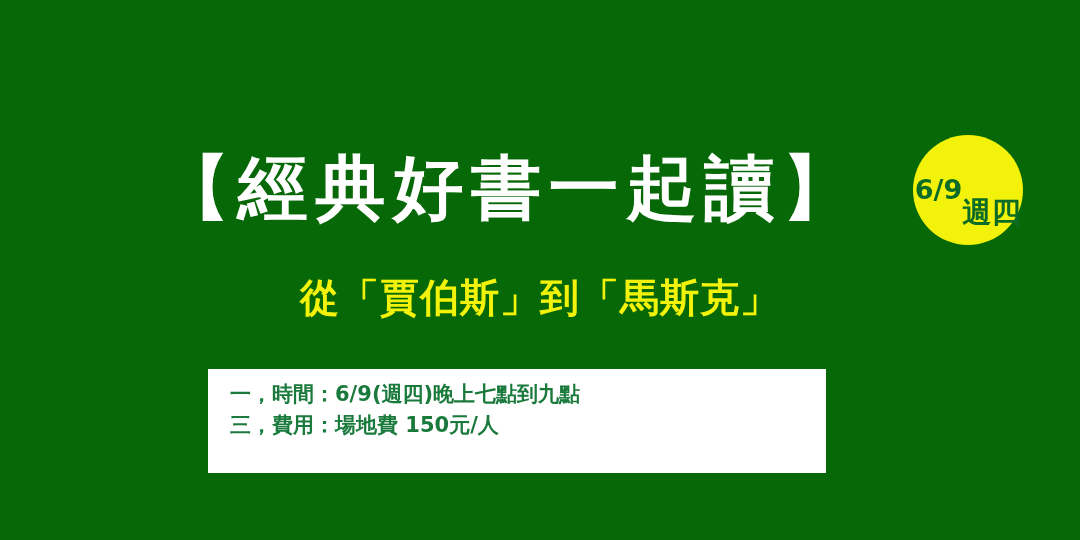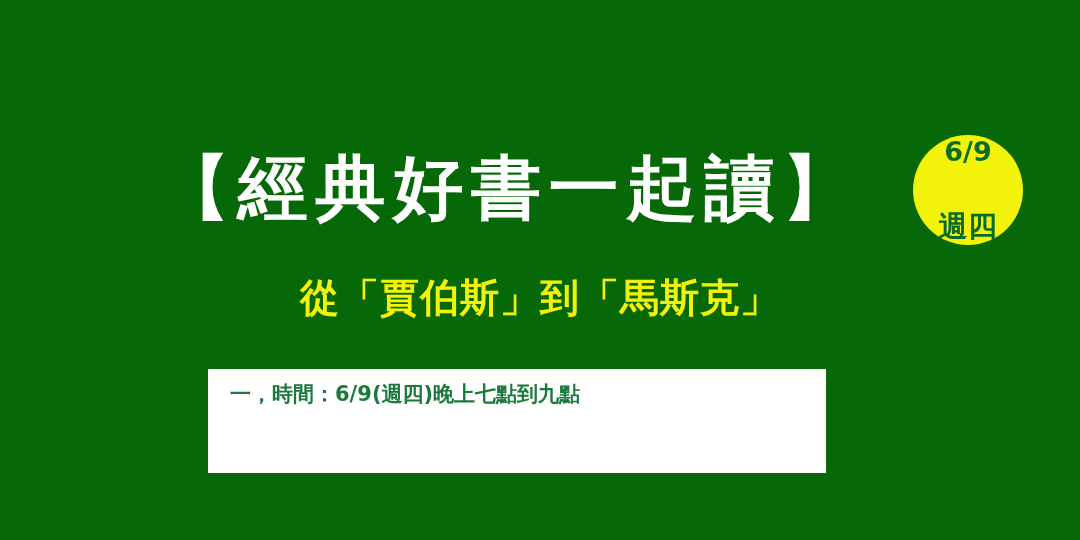--- a/index.html
+++ b/index.html
@@ -51,21 +51,21 @@
   
   .date-badge {
     position: absolute;
     left: 913px;
     top: 135px;
     width: 110px;
     height: 110px;
     border-radius: 50%;
     background: #f2f20a;
     display: flex;
-    flex-direction: column;
+    flex-direction: row;
     align-items: center;
     justify-content: center;
     box-sizing: border-box;
   }
   .date-badge .badge-date {
     color: #0c6b27;
     font-size: 27px;
     font-weight: 700;
     line-height: 1.08;
     font-family: "DejaVu Sans", "Liberation Sans", sans-serif;
@@ -137,15 +137,16 @@
 
   <div class="date-badge">
     <div class="badge-date">6/9</div>
     <div class="badge-weekday">週四</div>
   </div>
 
   <div class="subtitle">從「賈伯斯」到「馬斯克」</div>
 
   <div class="info-box">
     <div class="info-line">一，時間：6/9(週四)晚上七點到九點</div>
+    <div class="info-line">三，費用：場地費 150元/人</div>
   </div>
 
 </div>
 
 </body></html>

